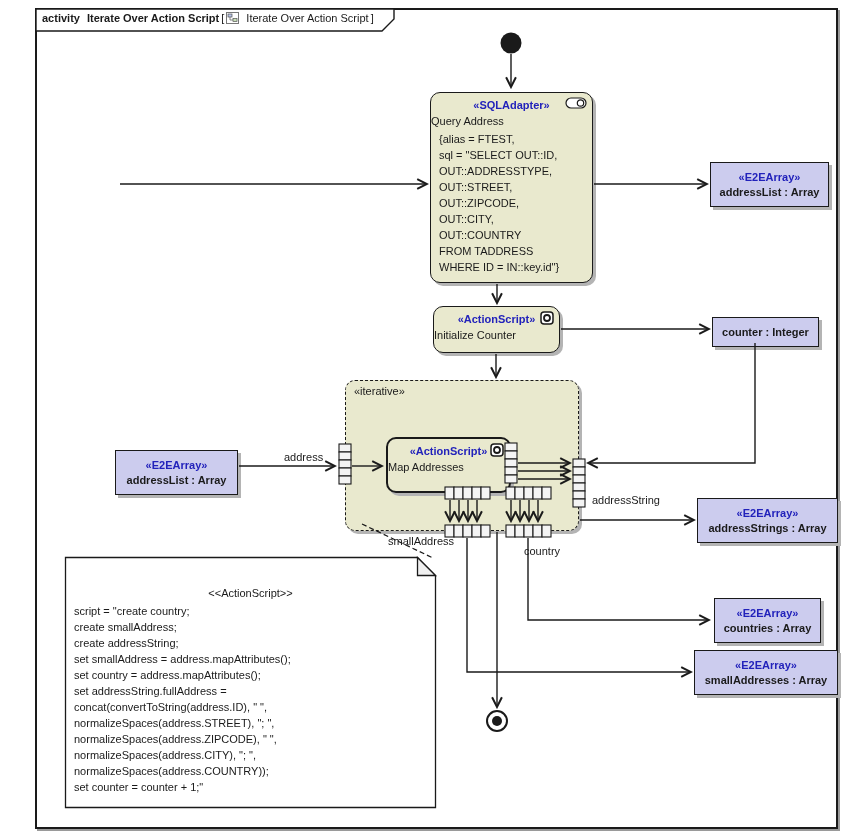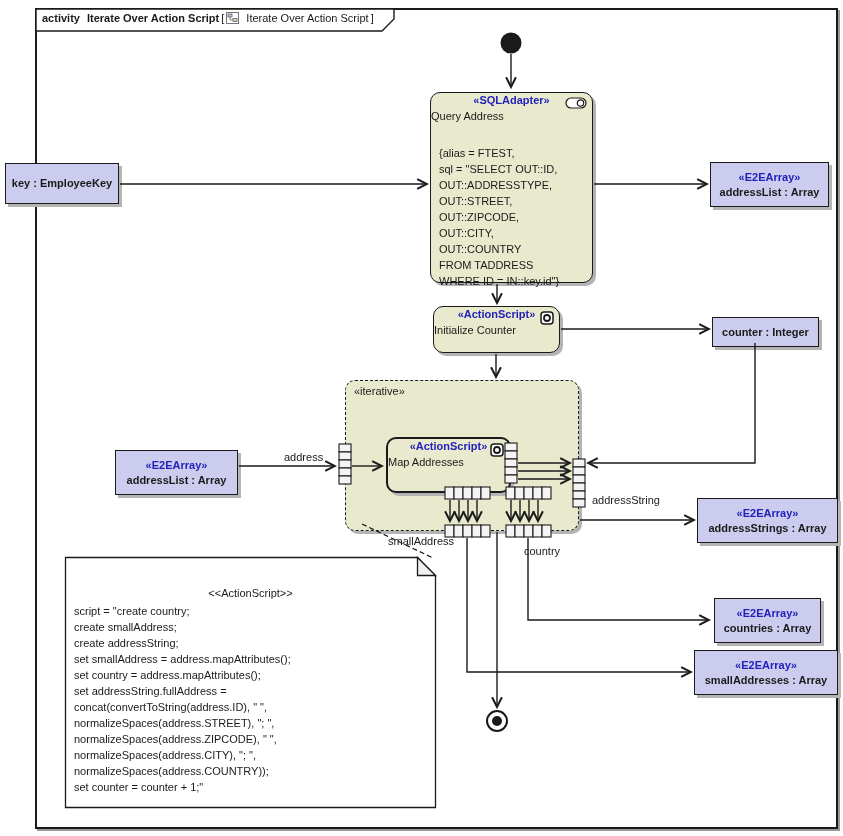--- a/index.html
+++ b/index.html
@@ -9,29 +9,29 @@
             font-size:11px; color:#1a1a1a; }
   .frame { position:absolute; left:35px; top:8px; width:803px; height:821px;
            border:2px solid #1a1a1a; background:#fff; box-shadow:2px 2px 0 #9a9a9a; z-index:0; }
   .overlay { position:absolute; left:0; top:0; z-index:5; pointer-events:none; }
   .title-bar { position:absolute; left:42px; top:12px; z-index:6; display:flex; align-items:center;
                gap:2px; white-space:pre;justify-content:flex-end; }
   .title-bar .kw { font-weight:bold; }
   .title-bar .t1 { font-weight:bold; }
   .node { position:absolute; z-index:3; }
   .action { background:#e9e9ce; border:1.5px solid #1a1a1a; border-radius:10px;
-            box-shadow:3px 3px 0 #b4b4b4; }
+            box-shadow:3px 3px 0 #b4b4b4; padding-top:5px; }
   .map-node { border-width:2px; }
   .obj { background:#ccccee; border:1.5px solid #1a1a1a; box-shadow:3px 3px 0 #b4b4b4;
          display:flex; flex-direction:column; align-items:center; justify-content:center;
          text-align:center; }
   .stereo { color:#2222bb; font-weight:bold; text-align:center; line-height:15px; }
   .name { font-weight:normal; line-height:16px; }
   .label { font-weight:bold; line-height:15px; }
-  .query-body { padding:2px 6px 0 8px; line-height:16px; white-space:pre;margin-top:19px; }
+  .query-body { padding:2px 6px 0 8px; line-height:16px; white-space:pre; }
   .node-icon { position:absolute; top:4px; right:5px; }
   .region { position:absolute; left:345px; top:380px; width:234px; height:151px; z-index:1;
             background:#e9e9ce; border:1.6px dashed #1a1a1a; border-radius:10px;
             box-shadow:3px 3px 0 #b4b4b4; }
   .region-label { position:absolute; left:8px; top:4px; color:#1a1a1a; }
   .edge-label { position:absolute; z-index:6;text-align:center; }
   .note-content { position:absolute; left:65px; top:557px; width:371px; z-index:6; }
   .note-header { text-align:center; padding-top:28px; line-height:16px; }
   .note-lines { padding:2px 8px 0 9px; line-height:16px; white-space:pre; }
 </style>
@@ -164,23 +164,20 @@
       <svg width="22" height="12" viewBox="0 0 22 12">
           <rect x="1" y="1" width="20" height="10" rx="5" fill="#fff" stroke="#1a1a1a" stroke-width="1.2"></rect>
           <circle cx="15.5" cy="6" r="3.2" fill="none" stroke="#1a1a1a" stroke-width="1.2"></circle>
         </svg>
     </span>
     <div class="stereo">«SQLAdapter»</div>
     <div class="name">Query Address</div>
     <div class="query-body"><div>{alias = FTEST,</div><div>sql = "SELECT OUT::ID,</div><div>OUT::ADDRESSTYPE,</div><div>OUT::STREET,</div><div>OUT::ZIPCODE,</div><div>OUT::CITY,</div><div>OUT::COUNTRY</div><div>FROM TADDRESS</div><div>WHERE ID = IN::key.id"}</div></div>
   </div>
 
-  <div class="node obj" style="left:5px; top:163px; width:114px; height:41px;">
-    <div class="label">key : EmployeeKey</div>
-  </div>
 
   <div class="node obj" style="left:710px; top:162px; width:119px; height:45px;">
     <div class="stereo">«E2EArray»</div>
     <div class="label">addressList : Array</div>
   </div>
 
   <div class="node action" style="left:433px; top:306px; width:127px; height:47px;">
     <span class="node-icon">
       <svg width="14" height="14" viewBox="0 0 14 14">
           <rect x="1" y="1" width="12" height="12" rx="3" fill="#fff" stroke="#1a1a1a" stroke-width="1.5"></rect>

